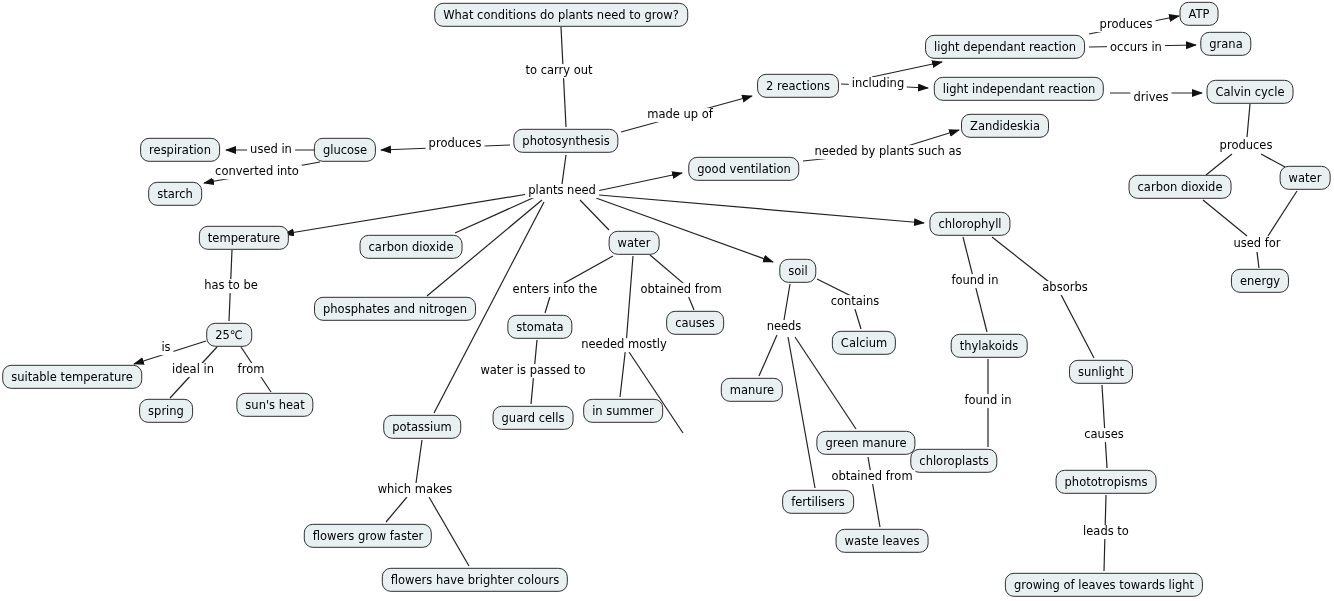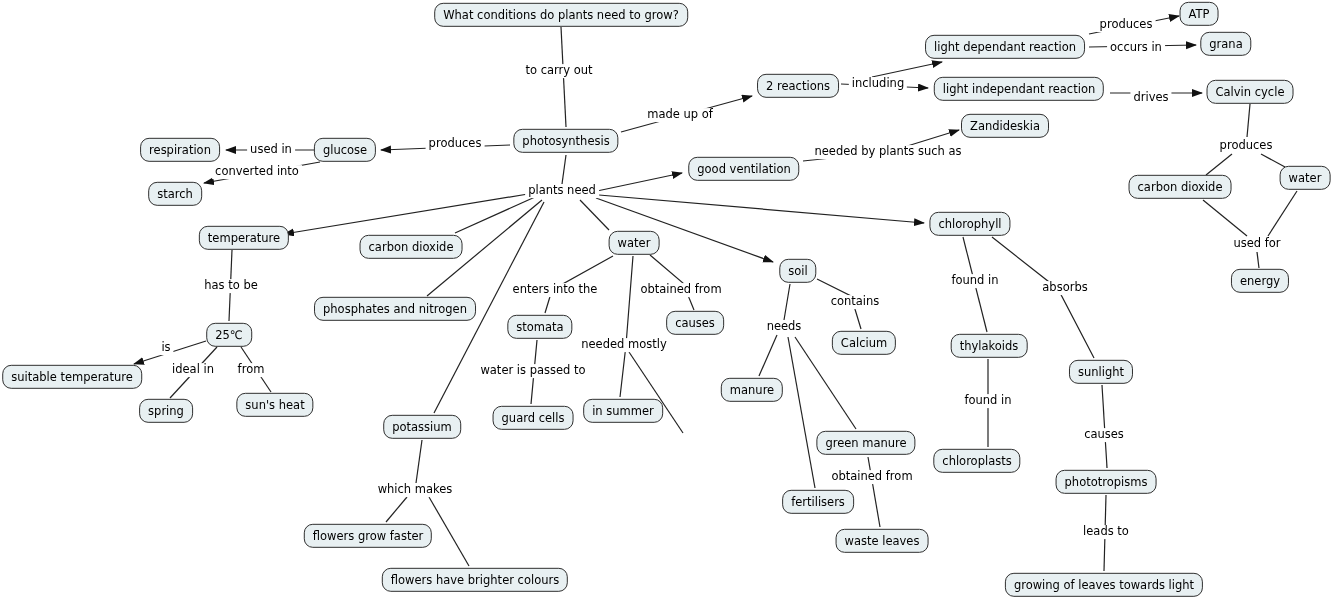--- a/index.html
+++ b/index.html
@@ -113,21 +113,21 @@
   <div class="node" style="left:695px;top:323px">causes</div>
   <div class="node" style="left:533px;top:418px">guard cells</div>
   <div class="node" style="left:623px;top:411px">in summer</div>
   <div class="node" style="left:864px;top:343px">Calcium</div>
   <div class="node" style="left:752px;top:390px">manure</div>
   <div class="node" style="left:866px;top:443px">green manure</div>
   <div class="node" style="left:818px;top:502px">fertilisers</div>
   <div class="node" style="left:882px;top:541px">waste leaves</div>
   <div class="node" style="left:989px;top:346px">thylakoids</div>
   <div class="node" style="left:1101px;top:372px">sunlight</div>
-  <div class="node" style="left:977px;top:461px">chloroplasts</div>
+  <div class="node" style="left:954px;top:461px">chloroplasts</div>
   <div class="node" style="left:1106px;top:482px">phototropisms</div>
   <div class="node" style="left:1104px;top:585px">growing of leaves towards light</div>
   <div class="node" style="left:422px;top:427px">potassium</div>
   <div class="node" style="left:368px;top:536px">flowers grow faster</div>
   <div class="node" style="left:475px;top:580px">flowers have brighter colours</div>
 
   <div class="lbl" style="left:559px;top:71px">to carry out</div>
   <div class="lbl" style="left:455px;top:144px">produces</div>
   <div class="lbl" style="left:271px;top:150px">used in</div>
   <div class="lbl" style="left:257px;top:172px">converted into</div>

